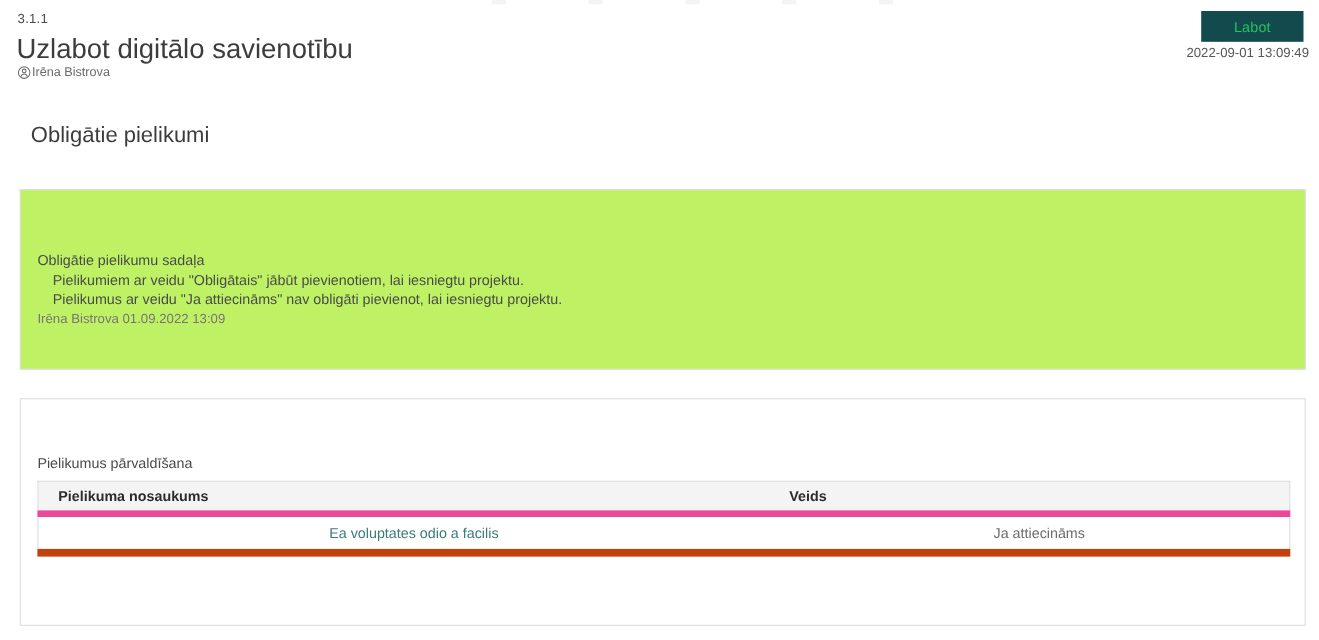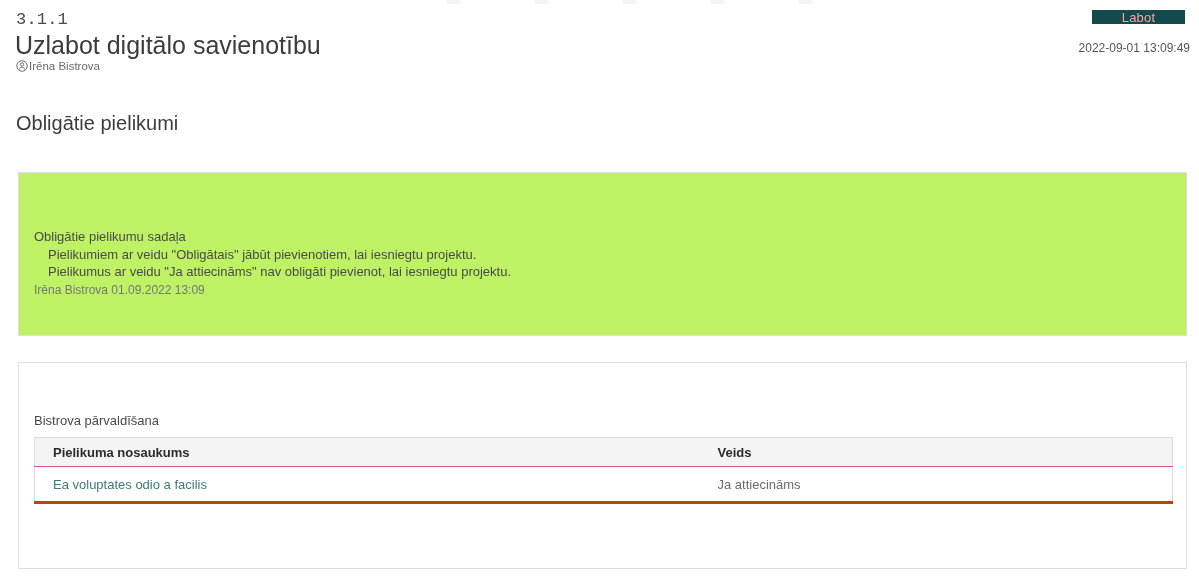--- a/index.html
+++ b/index.html
@@ -15,49 +15,49 @@
 
   
   .top-artifacts span {
     position: absolute; top: 0; width: 13px; height: 4px;
     background: #f4f4f4;
   }
 
   
   .section-number {
     position: absolute; left: 16px; top: 10px;
-    font-size: 17px; color: #4a4a4a; letter-spacing: .2px; font-family: Liberation Mono, monospace;
+    font-size: 12px; color: #4a4a4a; letter-spacing: .2px;
   }
   .page-title {
     position: absolute; left: 15px; top: 31px;
     font-size: 25px; font-weight: 400; color: #3c3c3c;
   }
   .author-row {
     position: absolute; left: 16px; top: 60px;
     display: flex; align-items: center;
     font-size: 11.5px; color: #6a6a6a;
   }
   .author-row svg { display: block; margin-right: 1px; }
 
   .edit-button {
     position: absolute; right: 14px; top: 10px;
-    width: 93px; height: 14px;
-    background: #134a4d; color: #fca5a5;
+    width: 93px; height: 28px;
+    background: #134a4d; color: #22c55e;
     font-size: 13px; font-family: "Liberation Sans", sans-serif;
     border: none; cursor: pointer;
     display: flex; align-items: center; justify-content: center;
     letter-spacing: .2px;
   }
   .timestamp {
     position: absolute; right: 9px; top: 41px;
     font-size: 12px; color: #565656;
   }
 
   .section-heading {
-    position: absolute; left: 16px; top: 112px;
+    position: absolute; left: 28px; top: 112px;
     font-size: 20px; font-weight: 400; color: #3c3c3c;
   }
 
   
   .info-box {
     position: absolute; left: 18px; top: 172px;
     width: 1169px; height: 164px;
     background: #bef264;
     border: 1px solid #dedede;
     padding: 55px 20px 0 15px;
@@ -90,29 +90,29 @@
     border: 1px solid #dcdcdc;
     font-size: 13px;
   }
   .attachments-table th {
     background: #f4f4f4;
     text-align: left;
     font-weight: bold;
     color: #2b2b2b;
     height: 29px;
     padding: 0 0 0 18px;
-    border-bottom: 1px solid #ec4899;
+    border-bottom: 6px solid #ec4899;
   }
   .attachments-table td {
     height: 36px;
     padding: 0 0 0 18px;
     border-bottom: 1px solid #e2e2e2;
     vertical-align: middle;
   }
-  .attachments-table tr:last-child td { border-bottom: 3px solid #c2410c; }
+  .attachments-table tr:last-child td { border-bottom: 7px solid #c2410c; text-align: center; }
   .col-name { width: 665px; }
   .cell-link {
     color: #3a7b77; text-decoration: none; cursor: pointer;
   }
   .cell-type { color: #6b6b6b; }
 </style>
 </head>
 <body>
 
 <div class="top-artifacts">
@@ -145,21 +145,21 @@
 <div class="info-box">
   <div class="box-label">Obligātie pielikumu sadaļa</div>
   <div class="box-lines">
     <div class="box-line">Pielikumiem ar veidu "Obligātais" jābūt pievienotiem, lai iesniegtu projektu.</div>
     <div class="box-line">Pielikumus ar veidu "Ja attiecināms" nav obligāti pievienot, lai iesniegtu projektu.</div>
   </div>
   <div class="box-author">Irēna Bistrova 01.09.2022 13:09</div>
 </div>
 
 <div class="attachments-box">
-  <div class="attachments-label">Bistrova pārvaldīšana</div>
+  <div class="attachments-label">Pielikumus pārvaldīšana</div>
   <table class="attachments-table">
     <thead>
       <tr>
         <th class="col-name">Pielikuma nosaukums</th>
         <th>Veids</th>
       </tr>
     </thead>
     <tbody>
       <tr>
         <td><a class="cell-link">Ea voluptates odio a facilis</a></td>

